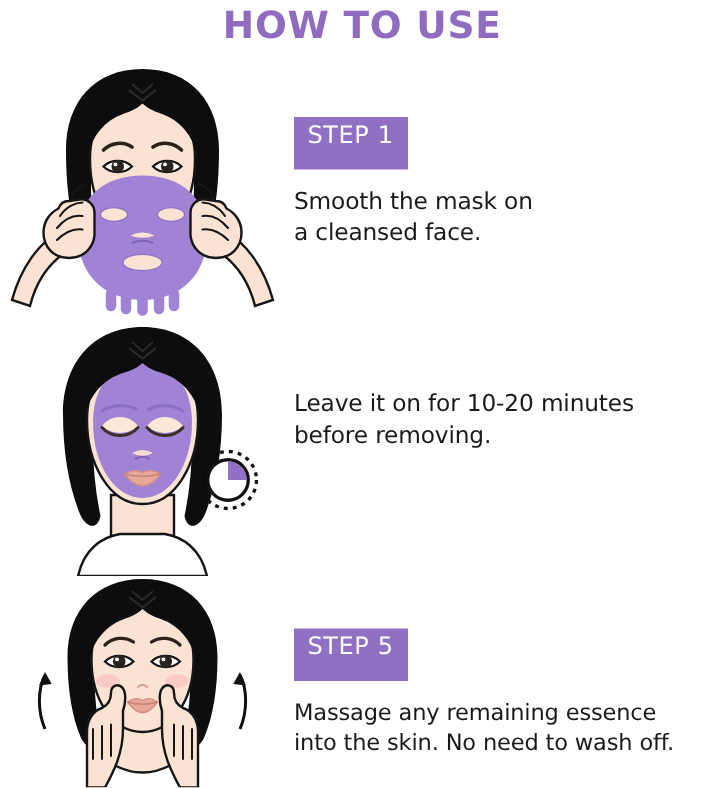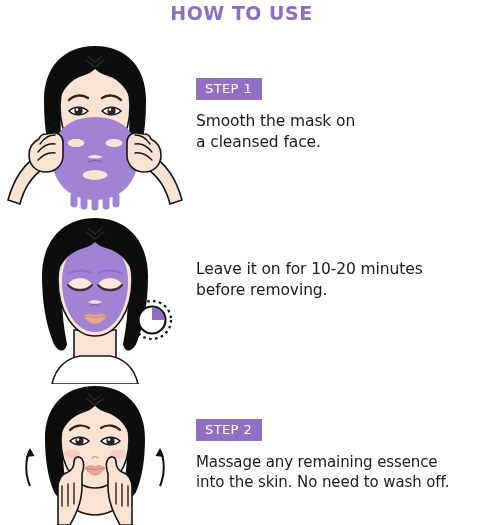--- a/index.html
+++ b/index.html
@@ -21,41 +21,41 @@
     background: #ffffff;
   }
 
   
   .title {
     position: absolute;
     left: 0;
     top: 2px;
     width: 483px;
     text-align: center;
-    font-size: 19px;
+    font-size: 25px;
     font-weight: 700;
     letter-spacing: 0.5px;
     color: #8f6cc0;
     font-family: "DejaVu Sans", sans-serif;
   }
 
   
   .step-block {
     position: absolute;
     left: 196px;
     width: 290px;
   }
   .step-badge {
     display: inline-block;
     background: #9070c2;
     color: #ffffff;
-    font-size: 13px;
+    font-size: 16px;
     font-weight: 500;
     letter-spacing: 0.4px;
-    padding: 4px 10px 5px 9px;
+    padding: 4px 10px 15px 9px;
     line-height: 1;
     font-family: "DejaVu Sans", sans-serif;
   }
   .step-text {
     margin-top: 11px;
     font-size: 15.5px;
     line-height: 1.36;
     color: #1a1a1a;
     font-family: "DejaVu Sans", sans-serif;
     letter-spacing: -0.1px;
@@ -227,18 +227,18 @@
     <div class="step-text">Smooth the mask on
 a cleansed face.</div>
   </div>
 
   <div class="step-block" id="step2">
     <div class="step-text">Leave it on for 10-20 minutes
 before removing.</div>
   </div>
 
   <div class="step-block" id="step3">
-    <div class="step-badge">STEP 2</div>
+    <div class="step-badge">STEP 5</div>
     <div class="step-text">Massage any remaining essence
 into the skin. No need to wash off.</div>
   </div>
 
 </div>
 
 </body></html>

